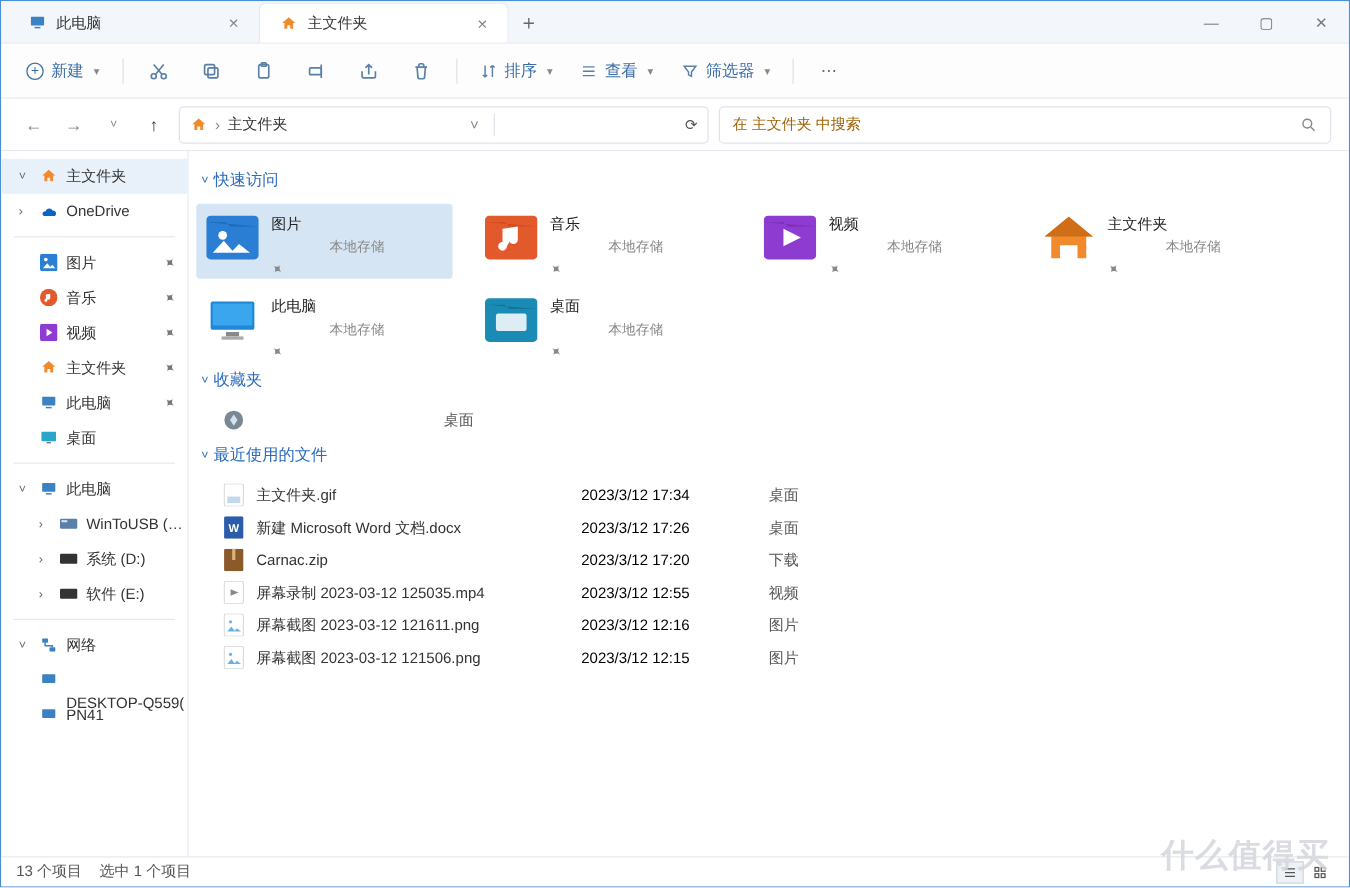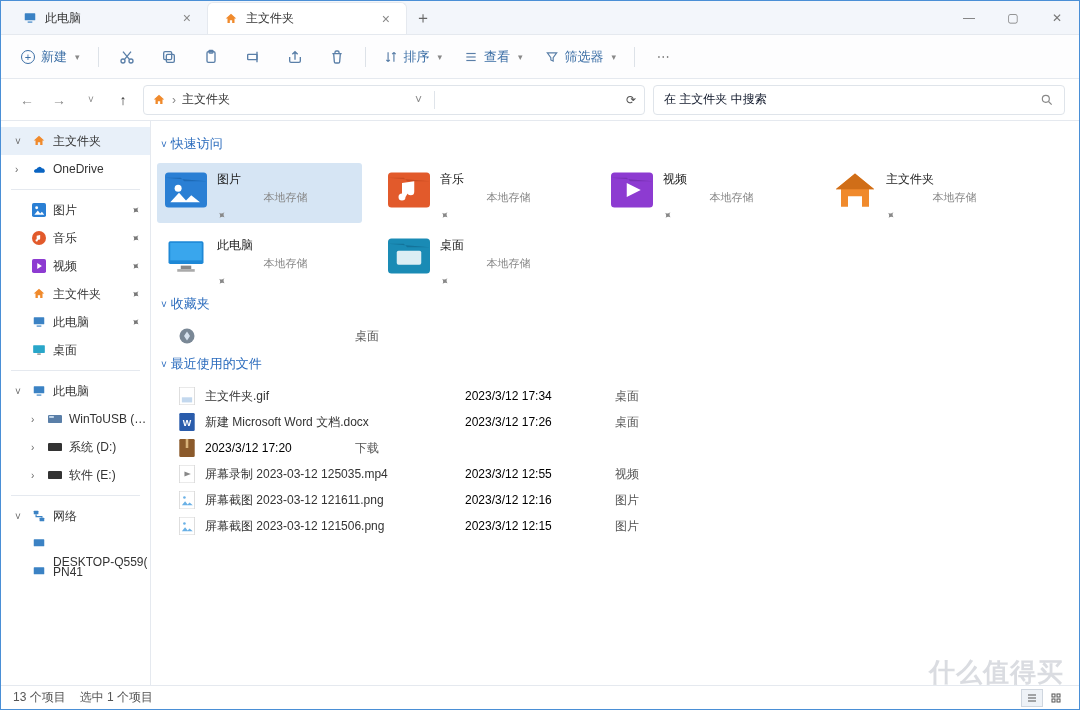--- a/index.html
+++ b/index.html
@@ -23,21 +23,21 @@
   .tdiv { width:1px; height:20px; background:#dde2e8; margin:0 4px;}
   .chev-down { font-size:9px; color:#888; margin-left:2px;}
 
   
   .navrow { height:42px; display:flex; align-items:center; gap:8px; padding:0 14px; border-bottom:1px solid #e5e9ef; background:#fff;}
   .navbtn { width:24px; height:24px; display:flex; align-items:center; justify-content:center; color:#888; font-size:14px; cursor:pointer;}
   .navbtn.enabled { color:#333;}
   .crumb-box { flex:1; height:30px; border:1px solid #dfe4ea; border-radius:4px; display:flex; align-items:center; padding:0 8px; gap:6px;}
   .crumb-box .sep { color:#888;}
   .crumb-box .refresh { margin-left:auto; color:#555; cursor:pointer;}
-  .search-box { width:412px; height:30px; border:1px solid #dfe4ea; border-radius:4px; display:flex; align-items:center; padding:0 10px; color:#0f172a;}
+  .search-box { width:490px; height:30px; border:1px solid #dfe4ea; border-radius:4px; display:flex; align-items:center; padding:0 10px; color:#a16207;}
   .search-box .mag { margin-left:auto; color:#888;}
 
   
   .main { flex:1; display:flex; min-height:0;}
   .sidebar { width:150px; border-right:1px solid #e5e9ef; padding-top:6px; overflow:hidden; background:#fff;}
   .side-item { height:28px; display:flex; align-items:center; gap:6px; padding-left:14px; font-size:12px; cursor:pointer; position:relative;}
   .side-item.selected { background:#e8f0f9;}
   .side-item .expand { width:10px; color:#666; font-size:10px;}
   .side-item .pin { position:absolute; right:10px; color:#777; font-size:11px;}
   .side-item.sub { padding-left:30px;}
@@ -62,21 +62,21 @@
   .file-row .fname { width:260px; white-space:nowrap; overflow:hidden; text-overflow:ellipsis;}
   .file-row .fdate { width:150px; color:#000000;}
   .file-row .floc  { width:120px; color:#555;}
 
   
   .status { height:24px; border-top:1px solid #e5e9ef; display:flex; align-items:center; padding:0 12px; font-size:12px; color:#555; background:#fff;}
   .status .viewbtns { margin-left:auto; display:flex; gap:2px;}
   .status .vb { width:22px; height:18px; display:flex; align-items:center; justify-content:center; border:1px solid transparent; cursor:pointer;}
   .status .vb.active { border-color:#cfd6df; background:#eef2f7;}
 
-  .watermark { position:absolute; right:16px; bottom:20px; color:#d4d7dc; font-size:26px; font-weight:600; pointer-events:none; letter-spacing:1px; opacity:.85;}
+  .watermark { position:absolute; right:16px; bottom:8px; color:#d4d7dc; font-size:26px; font-weight:600; pointer-events:none; letter-spacing:1px; opacity:.85;}
 
   
   svg { display:block;}
 </style>
 </head>
 <body>
 
 <div class="window">
 
   <div class="tabbar">
@@ -504,20 +504,21 @@
     <span class="fdate">2023/3/12 17:26</span>
     <span class="floc">桌面</span>
           </div>
           <div class="file-row">
             <span class="fico">
               <svg width="16" height="18" viewBox="0 0 24 28">
                 <rect width="24" height="28" rx="2" fill="#8b5a2b"></rect>
                 <rect x="10" y="0" width="4" height="14" fill="#d9b27a"></rect>
               </svg>
             </span>
+    <span class="fname">Carnac.zip</span>
     <span class="fdate">2023/3/12 17:20</span>
     <span class="floc">下载</span>
           </div>
           <div class="file-row">
             <span class="fico">
               <svg width="16" height="18" viewBox="0 0 24 28">
                 <rect width="24" height="28" rx="2" fill="#fff" stroke="#bbb"></rect>
                 <path d="M8 10l10 4-10 4z" fill="#888"></path>
               </svg>
             </span>

